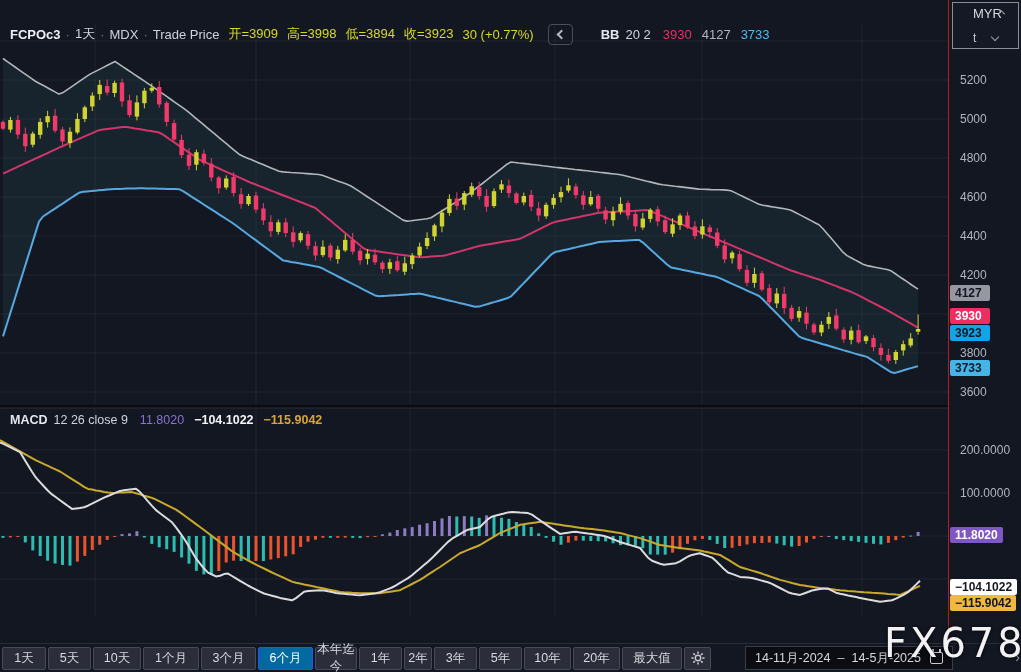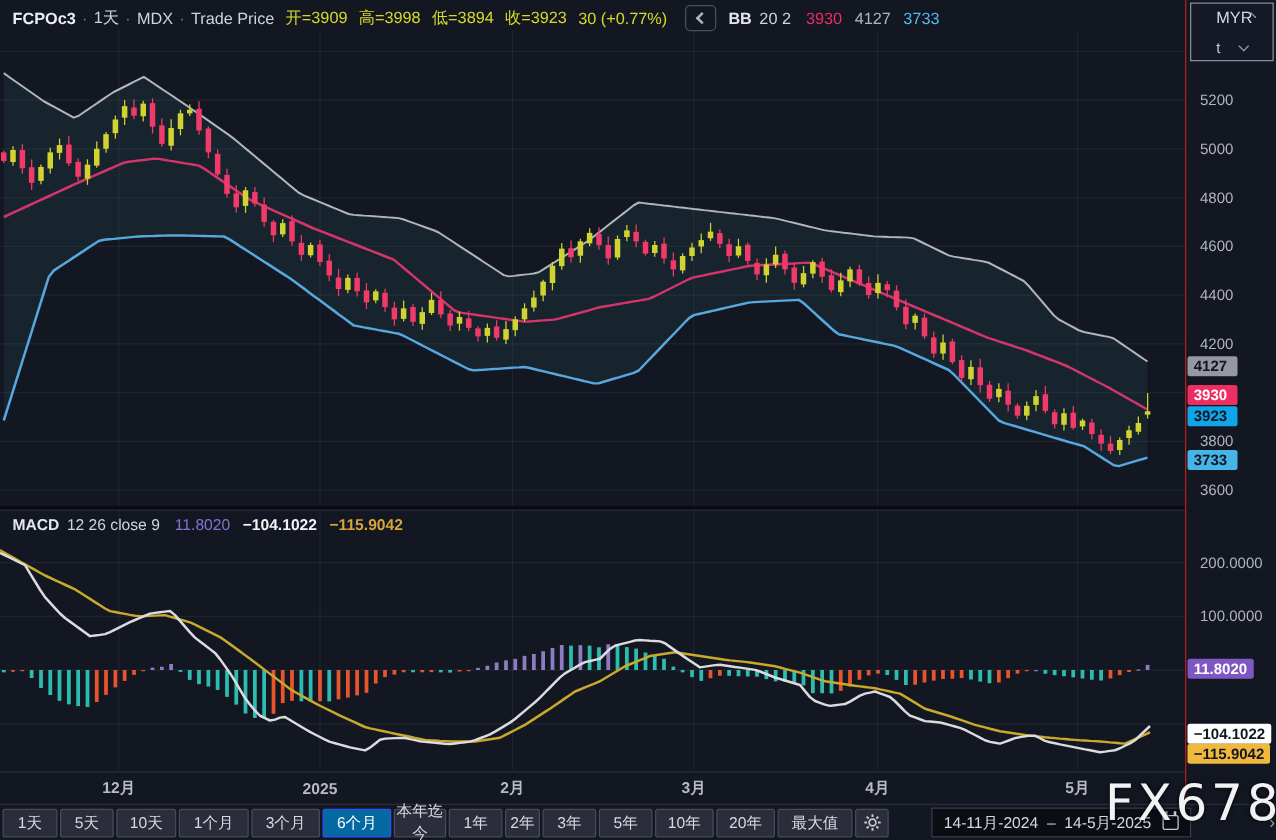--- a/index.html
+++ b/index.html
@@ -1,30 +1,30 @@
 <!DOCTYPE html>
 <html><head>
 <meta charset="utf-8">
 <style>
   html,body{margin:0;padding:0;background:#0c0e14;}
   *{box-sizing:border-box;}
   #app{position:relative;width:1021px;height:672px;background:#131722;overflow:hidden;
        font-family:"Liberation Sans","DejaVu Sans",sans-serif;color:#d1d4dc;}
   
-  .hdr{position:absolute;top:3px;left:10px;height:22px;display:flex;align-items:center;
+  .hdr{position:absolute;top:23px;left:10px;height:22px;display:flex;align-items:center;
        font-size:13px;white-space:nowrap;z-index:30;}
   .hdr .sep{color:#787b86;margin:0 5px;}
   .hdr .sym{color:#eceff4;font-weight:bold;}
   .hdr .dim{color:#cfd3dd;}
   .hdr .yv{color:#d7d928;margin-left:9px;}
   .collapse-btn{margin-left:14px;width:25px;height:21px;border:1px solid #4a4e5a;border-radius:4px;
        display:flex;align-items:center;justify-content:center;cursor:pointer;background:transparent;}
   .chev{width:7px;height:7px;border-left:2px solid #b2b5be;border-bottom:2px solid #b2b5be;
        transform:rotate(45deg);margin-left:2px;}
-  .bbgrp{margin-left:10px;display:flex;align-items:center;font-size:13px;}
+  .bbgrp{margin-left:28px;display:flex;align-items:center;font-size:13px;}
   .bbgrp .lbl{color:#e4e7ee;font-weight:bold;}
   .bbgrp .prm{color:#d1d4dc;margin-left:6px;}
   .bb-basis{margin-left:12px;}
   .bb-up{margin-left:10px;}
   .bb-lo{margin-left:10px;}
   
   .curbox{position:absolute;top:2px;right:2px;width:67px;height:47px;border:1px solid #8a8e99;
        background:#151926;z-index:40;display:flex;flex-direction:column;justify-content:space-between;
        padding:3px 20px;}
   .currow{display:flex;align-items:center;justify-content:space-between;cursor:pointer;}
@@ -537,28 +537,20 @@
       <div class="ytick" style="top: 493px;">100.0000</div>
       <div class="badge" style="top: 293px; background: rgb(149, 152, 161); color: rgb(19, 23, 34);">4127</div>
       <div class="badge" style="top: 316px; background: rgb(238, 46, 99); color: rgb(255, 255, 255);">3930</div>
       <div class="badge" style="top: 333px; background: #0ea5e9; color: rgb(19, 23, 34);">3923</div>
       <div class="badge" style="top: 368px; background: rgb(69, 181, 232); color: rgb(19, 23, 34);">3733</div>
       <div class="badge" style="top: 535px; background: rgb(126, 87, 194); color: rgb(255, 255, 255);">11.8020</div>
       <div class="badge" style="top: 587px; background: rgb(255, 255, 255); color: rgb(19, 23, 34);">−104.1022</div>
       <div class="badge" style="top: 603px; background: rgb(240, 185, 60); color: rgb(19, 23, 34);">−115.9042</div>
     </div>
 
-  <div class="taxis" id="taxis">
-      <div class="tlabel" style="left: 95px;">12月</div>
-      <div class="tlabel" style="left: 256px;">2025</div>
-      <div class="tlabel" style="left: 410px;">2月</div>
-      <div class="tlabel" style="left: 555px;">3月</div>
-      <div class="tlabel" style="left: 702px;">4月</div>
-      <div class="tlabel" style="left: 862px;">5月</div>
-    </div>
 
   <div class="toolbar" id="toolbar">
       <button class="rbtn" style="width: 44px;">1天</button>
       <button class="rbtn" style="width: 43px;">5天</button>
       <button class="rbtn" style="width: 48px;">10天</button>
       <button class="rbtn" style="width: 56px;">1个月</button>
       <button class="rbtn" style="width: 55px;">3个月</button>
       <button class="rbtn active" style="width: 55px;">6个月</button>
       <button class="rbtn" style="width: 42px;">本年迄今</button>
       <button class="rbtn" style="width: 43px;">1年</button>

